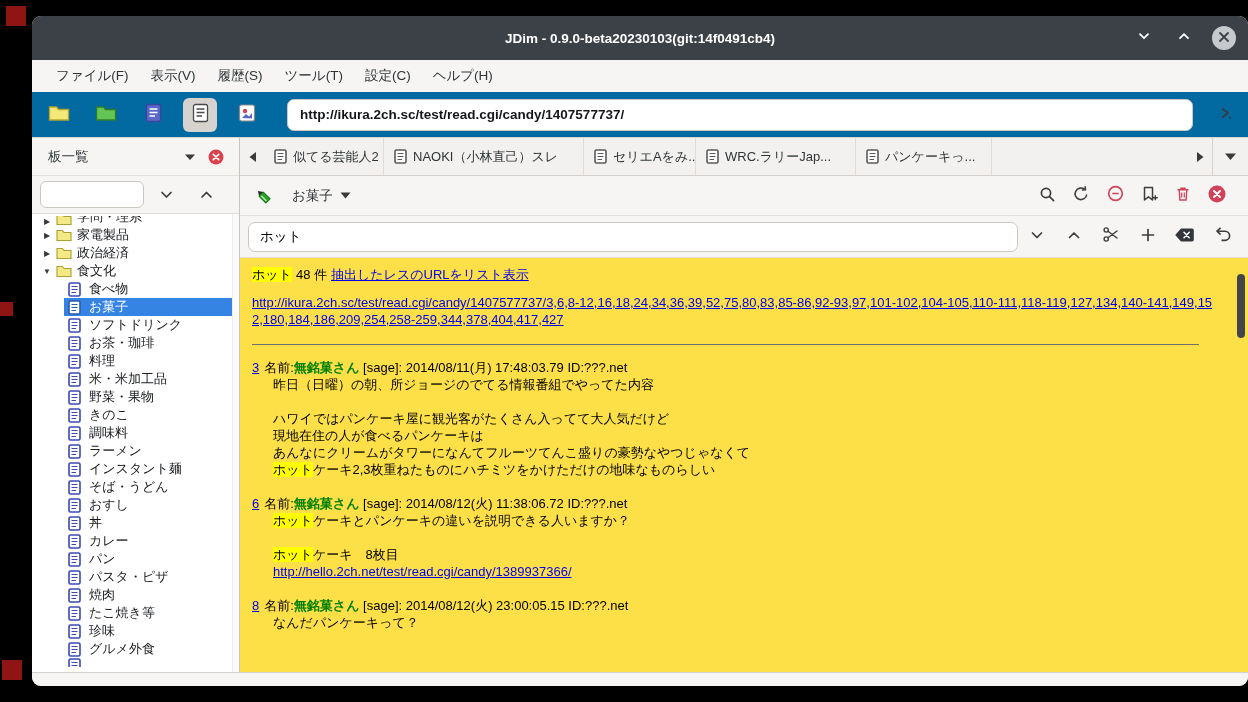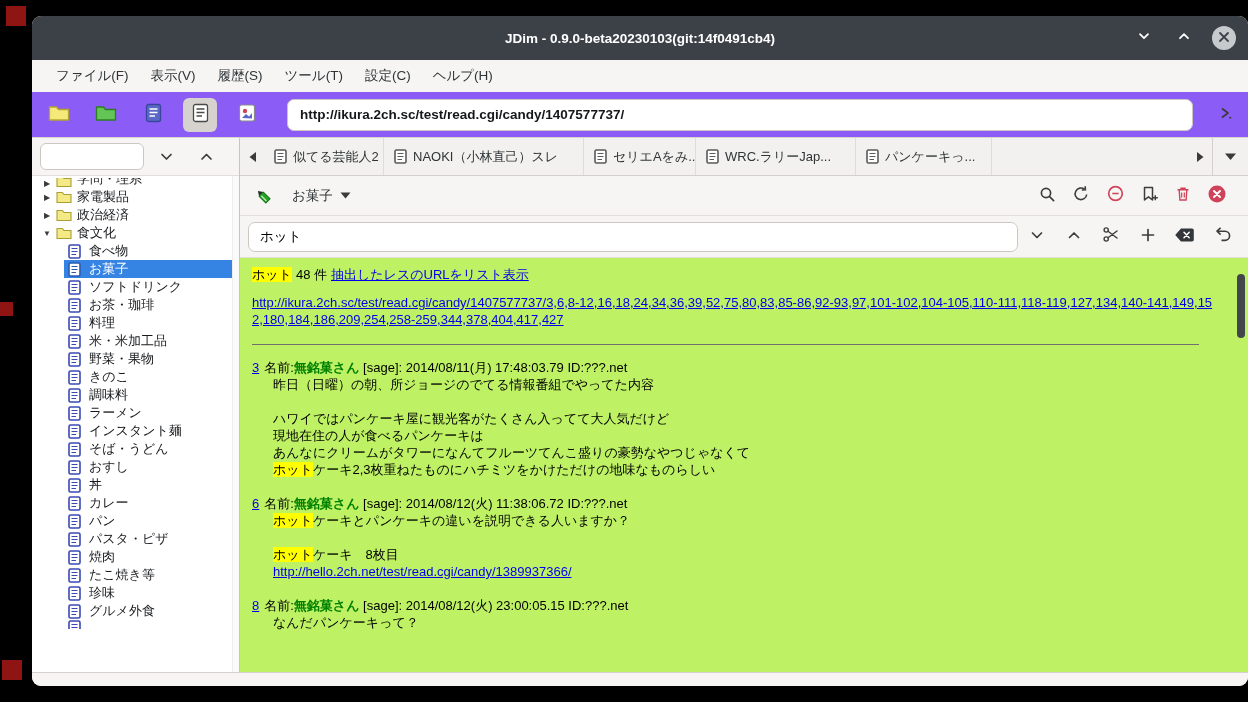--- a/index.html
+++ b/index.html
@@ -13,21 +13,21 @@
   .titlebar .wtitle{color:#fff;font-weight:bold;font-size:13.5px;}
   .tb-controls{position:absolute;right:12px;top:0;height:100%;display:flex;align-items:center;gap:16px;}
   .tb-btn{width:24px;height:24px;display:flex;align-items:center;justify-content:center;}
   .tb-close{width:24px;height:24px;border-radius:50%;background:#c6cacd;display:flex;align-items:center;justify-content:center;}
 
   
   .menubar{height:32px;background:#f6f5f4;display:flex;align-items:center;padding-left:16px;gap:6px;flex:0 0 auto;}
   .menu-item{font-size:13.5px;color:#2e3436;padding:4px 8px;border-radius:4px;}
 
   
-  .toolbar{height:46px;background:#8b5cf6;display:flex;align-items:center;padding:0 10px;gap:13px;border-bottom:1px solid #d8d4cf;flex:0 0 auto;}
+  .toolbar{height:46px;background:#0369a1;display:flex;align-items:center;padding:0 10px;gap:13px;border-bottom:1px solid #d8d4cf;flex:0 0 auto;}
   .tool-btn{width:34px;height:34px;display:flex;align-items:center;justify-content:center;border-radius:6px;}
   .tool-btn.pressed{background:#d6d2cd;}
   .urlbar{flex:1;height:32px;margin:0 6px 0 10px;background:#fff;border:1px solid #cdc7c2;border-radius:7px;padding:0 12px;font-size:13.5px;font-weight:600;color:#15171a;font-family:"Liberation Sans",sans-serif;outline:none;}
   .overflow-btn{width:26px;height:34px;display:flex;align-items:center;justify-content:center;}
 
   
   .main{flex:1;display:flex;min-height:0;background:#fff;}
 
   
   .sidebar{width:208px;flex:0 0 auto;border-right:1px solid #c9c4bf;display:flex;flex-direction:column;background:#fff;}
@@ -65,21 +65,21 @@
   .board-btn{display:flex;align-items:center;gap:7px;font-size:13.5px;color:#2e3436;padding:4px 6px;border-radius:4px;}
   .thread-title{font-size:13.5px;color:#15171a;margin-left:18px;white-space:nowrap;overflow:hidden;}
   .tb-spacer{flex:1;}
   .ticon-btn{width:34px;height:32px;display:flex;align-items:center;justify-content:center;border-radius:5px;}
 
   .filter-bar{height:42px;background:#f6f5f4;border-bottom:1px solid #e2ded9;display:flex;align-items:center;padding:0 8px;flex:0 0 auto;}
   .filter-input{flex:1;height:30px;background:#fff;border:1px solid #cdc7c2;border-radius:7px;padding:0 11px;font-size:13.5px;color:#000;outline:none;font-family:"Liberation Sans",sans-serif;}
   .fbtn{width:37px;height:32px;display:flex;align-items:center;justify-content:center;border-radius:5px;flex:0 0 auto;}
 
   
-  .tview{flex:1;position:relative;background:#bef264;overflow:hidden;padding:8px 30px 0 12px;font-size:13px;line-height:17px;color:#000;}
+  .tview{flex:1;position:relative;background:#fde047;overflow:hidden;padding:8px 30px 0 12px;font-size:13px;line-height:17px;color:#000;}
   .tview a{color:#0000e8;text-decoration:underline;cursor:pointer;}
   .hl{background:#ffff00;color:#000;}
   .result-line{margin-bottom:11px;}
   .result-line .cnt{margin:0 4px;}
   .big-url{display:block;max-width:965px;word-break:break-all;margin-bottom:8px;}
   .sep{border:none;border-top:1px solid #6f6f6f;width:98%;margin:16px 0 14px 0;}
   .post{margin-bottom:17px;}
   .post-header .pnum{margin-right:5px;}
   .post-header .pname{color:#008000;font-weight:bold;}
   .post-body{padding-left:21px;}
@@ -162,20 +162,34 @@
       <span><svg width="14" height="16">
             <path d="M4 3.5l6 4.5-6 4.5" fill="none" stroke="#3a3a3a" stroke-width="1.6" stroke-linejoin="round"></path>
             <circle cx="12.2" cy="12.8" r="1" fill="#3a3a3a"></circle>
           </svg></span>
     </div>
   </div>
 
   <div class="main">
 
     <div class="sidebar">
+      <div class="sb-head">
+        <span class="sb-title">板一覧</span>
+        <span class="sb-combo">
+            <svg width="12" height="8">
+              <path d="M1 1.5h10L6 7z" fill="#3a3a3a"></path>
+            </svg>
+          </span>
+        <span class="sb-close">
+            <svg width="18" height="18">
+              <circle cx="9" cy="9" r="7.5" fill="#d9414f"></circle>
+              <path d="M6.3 6.3l5.4 5.4M11.7 6.3l-5.4 5.4" stroke="#fff" stroke-width="1.7" stroke-linecap="round"></path>
+            </svg>
+          </span>
+      </div>
       <div class="sb-search">
         <input class="sb-input" value="" style="">
         <span class="sb-nav">
             <svg width="15" height="15">
               <path d="M3 5.5l4.5 4.5L12 5.5" fill="none" stroke="#3a3a3a" stroke-width="1.7" stroke-linecap="round" stroke-linejoin="round"></path>
             </svg>
           </span>
         <span class="sb-nav">
             <svg width="15" height="15">
               <path d="M3 10l4.5-4.5L12 10" fill="none" stroke="#3a3a3a" stroke-width="1.7" stroke-linecap="round" stroke-linejoin="round"></path>

